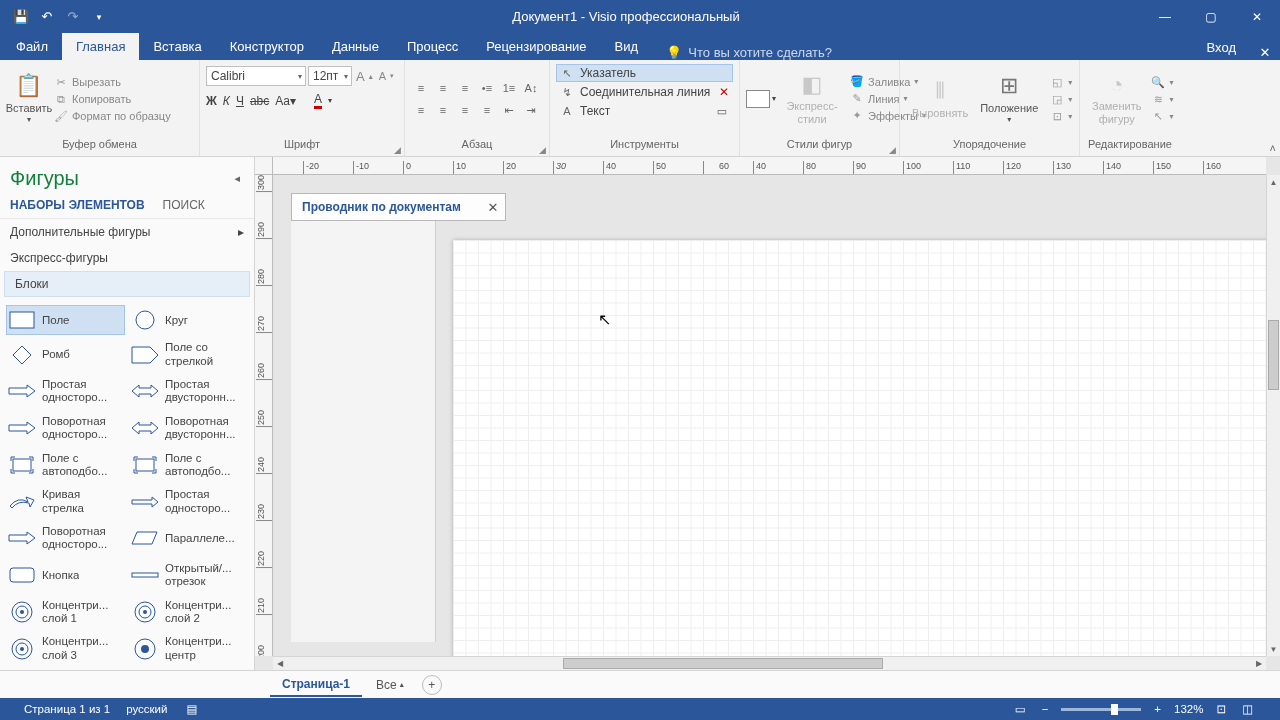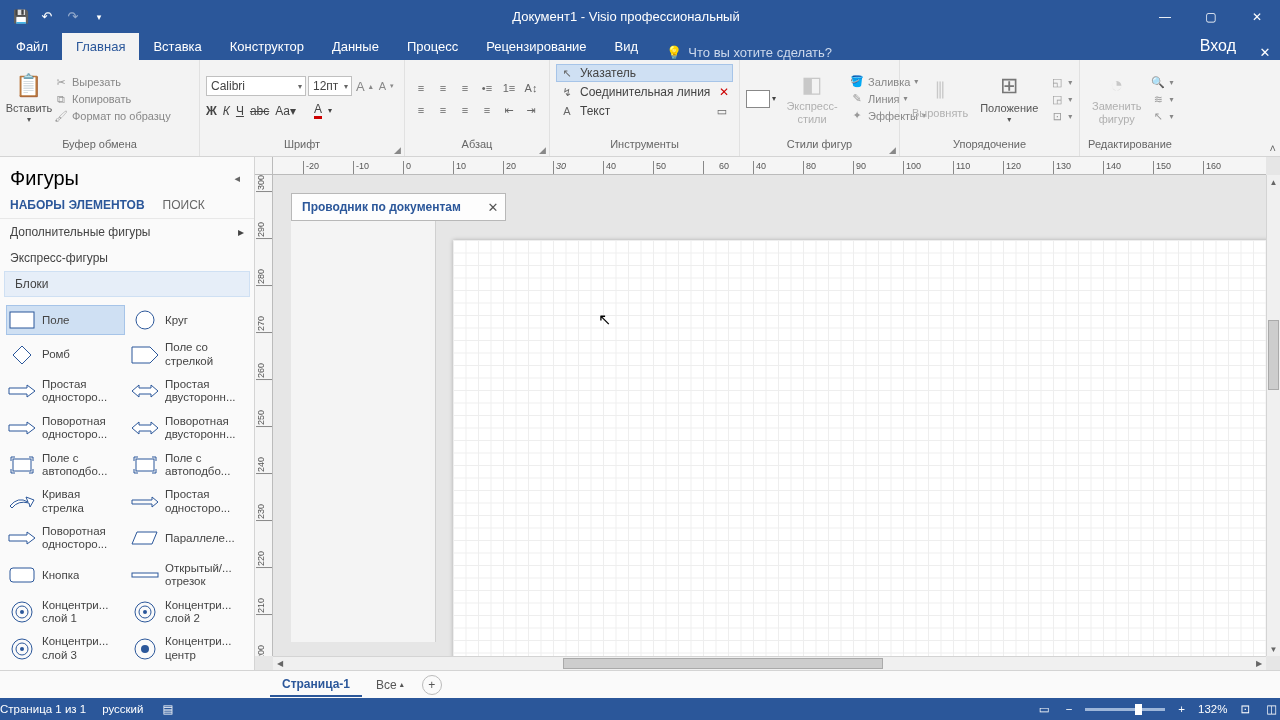--- a/index.html
+++ b/index.html
@@ -14,21 +14,21 @@
 .winbtns .wb { width: 46px; height: 33px; display: flex; align-items: center; justify-content: center; font-size: 12px; cursor: pointer; }
 
 
 .tabrow { height: 27px; background: #2b579a; display: flex; align-items: flex-end; color: #fff; }
 .tab { padding: 5px 14px 5px; font-size: 13px; cursor: pointer; height: 27px; display: flex; align-items: center; }
 .tab.file { margin-left: 2px; }
 .tab.active { background: #f3f3f3; color: #2b579a; }
 .tellme { display: flex; align-items: center; gap: 6px; padding-left: 14px; color: #cdd9ec; font-size: 13px; }
 .tellme .bulb { font-size: 13px; }
 .tab-spacer { flex: 1; }
-.login { padding: 5px 14px; font-size: 16px; cursor: pointer; }
+.login { padding: 5px 14px; font-size: 13px; cursor: pointer; }
 .closedoc { width: 30px; text-align: center; font-size: 13px; cursor: pointer; }
 
 
 .ribbon { height: 97px; background: #f3f3f3; border-bottom: 1px solid #d4d4d4; display: flex; position: relative; }
 .group { border-right: 1px solid #e1e1e1; display: flex; flex-direction: column; height: 100%; }
 .group-body { flex: 1; display: flex; align-items: center; padding: 2px 6px; }
 .group-label { height: 18px; font-size: 11px; color: #666; text-align: center; position: relative; }
 .group-label .dlaunch { position: absolute; right: 3px; bottom: 1px; font-size: 9px; color: #888; cursor: pointer; }
 .rib-btn { display: flex; flex-direction: column; align-items: center; justify-content: center; padding: 2px 6px; cursor: pointer; font-size: 11px; color: #555; text-align: center; line-height: 1.2; }
 .rib-btn .ico { font-size: 22px; margin-bottom: 2px; color: #777; }
@@ -47,21 +47,21 @@
 .tool-item .ti-ico { width: 14px; text-align: center; color: #666; font-size: 11px; }
 .shapestyle-gallery { width: 24px; height: 18px; border: 1px solid #888; background: #fff; }
 .collapse-ribbon { position: absolute; right: 4px; bottom: 2px; font-size: 11px; color: #666; cursor: pointer; }
 
 
 .mainarea { display: flex; height: calc(100% - 33px - 27px - 97px - 28px - 22px); }
 
 
 .shapes-panel { width: 255px; border-right: 1px solid #d4d4d4; background: #fafafa; display: flex; flex-direction: column; position: relative; }
 .shapes-header { padding: 10px 10px 6px; display: flex; align-items: center; justify-content: space-between; }
-.shapes-title { font-size: 20px; color: #000000; font-weight: 300; }
+.shapes-title { font-size: 20px; color: #15803d; font-weight: 300; }
 .shapes-collapse { font-size: 11px; color: #666; cursor: pointer; padding: 4px; }
 .shapes-tabs { display: flex; gap: 18px; padding: 2px 10px 6px; font-size: 12px; }
 .shapes-tab { cursor: pointer; color: #666; }
 .shapes-tab.on { color: #2b579a; font-weight: 600; }
 .shapes-more { padding: 6px 10px; font-size: 12px; color: #444; display: flex; justify-content: space-between; cursor: pointer; border-top: 1px solid #e8e8e8; }
 .shapes-quick { padding: 6px 10px; font-size: 12px; color: #444; cursor: pointer; }
 .shapes-cat { padding: 5px 10px; font-size: 12px; background: #e6eef8; border: 1px solid #cfe0f3; margin: 0 4px 4px; cursor: pointer; }
 .shape-grid { flex: 1; overflow: auto; padding: 4px 6px; display: grid; grid-template-columns: 1fr 1fr; gap: 2px 4px; }
 .shape-item { display: flex; align-items: center; gap: 6px; padding: 4px 2px; cursor: pointer; font-size: 11.5px; color: #444; line-height: 1.15; }
 .shape-item.sel { background: #cfe0f3; border: 1px solid #a6c4e8; padding: 3px 1px; }
@@ -92,21 +92,21 @@
 .hscroll .arr { position: absolute; top: 0; bottom: 0; width: 14px; display: flex; align-items: center; justify-content: center; font-size: 8px; color: #666; cursor: pointer; }
 .cursor { position: absolute; font-size: 16px; color: #000; pointer-events: none; z-index: 10; }
 
 
 .pagetabs { height: 28px; border-top: 1px solid #d4d4d4; display: flex; align-items: center; background: #fafafa; padding-left: 270px; gap: 6px; font-size: 12px; }
 .ptab { padding: 4px 12px; color: #2b579a; border-bottom: 2px solid #2b579a; cursor: pointer; font-weight: 600; }
 .ptab-all { padding: 4px 8px; color: #555; cursor: pointer; display: flex; align-items: center; gap: 3px; }
 .ptab-add { width: 20px; height: 20px; border: 1px solid #bbb; border-radius: 50%; display: flex; align-items: center; justify-content: center; cursor: pointer; color: #555; margin-left: 4px; }
 
 
-.statusbar { height: 22px; background: #2b579a; color: #fff; display: flex; align-items: center; font-size: 11.5px; padding: 0 0; gap: 16px; }
+.statusbar { height: 22px; background: #2b579a; color: #fff; display: flex; align-items: center; font-size: 11.5px; padding: 0 24px; gap: 16px; }
 .statusbar .sb-right { margin-left: auto; display: flex; align-items: center; gap: 10px; }
 .zoom-slider { width: 80px; height: 3px; background: #9db6d9; position: relative; }
 .zoom-slider .zthumb { position: absolute; top: -4px; left: 50px; width: 7px; height: 11px; background: #fff; }
 .sb-btn { cursor: pointer; padding: 0 3px; }
 </style>
 </head>
 <body>
 
 <div class="titlebar">
   <div class="qat">
@@ -162,21 +162,21 @@
         <div class="smallbtn disabled">
             <span class="sico">🖌</span>
             <span>Формат по образцу</span>
           </div>
       </div>
     </div>
     <div class="group-label">Буфер обмена</div>
   </div>
 
   <div class="group" style="width:205px">
-    <div class="group-body" style="flex-direction:column;align-items:flex-start;gap:6px;padding-top:16px">
+    <div class="group-body" style="flex-direction:column;align-items:flex-start;gap:6px;padding-top:6px">
       <div style="display:flex;gap:2px;align-items:center">
         <div class="font-combo" style="width:100px">
             <span>Calibri</span>
           </div>
         <div class="font-combo" style="width:44px">
             <span>12пт</span>
           </div>
         <div class="smallbtn" style="font-size:13px;padding:0 2px">A<sup style="font-size:8px">▴</sup></div>
         <div class="smallbtn" style="font-size:11px;padding:0 2px">A<sup style="font-size:7px">▾</sup></div>
       </div>

